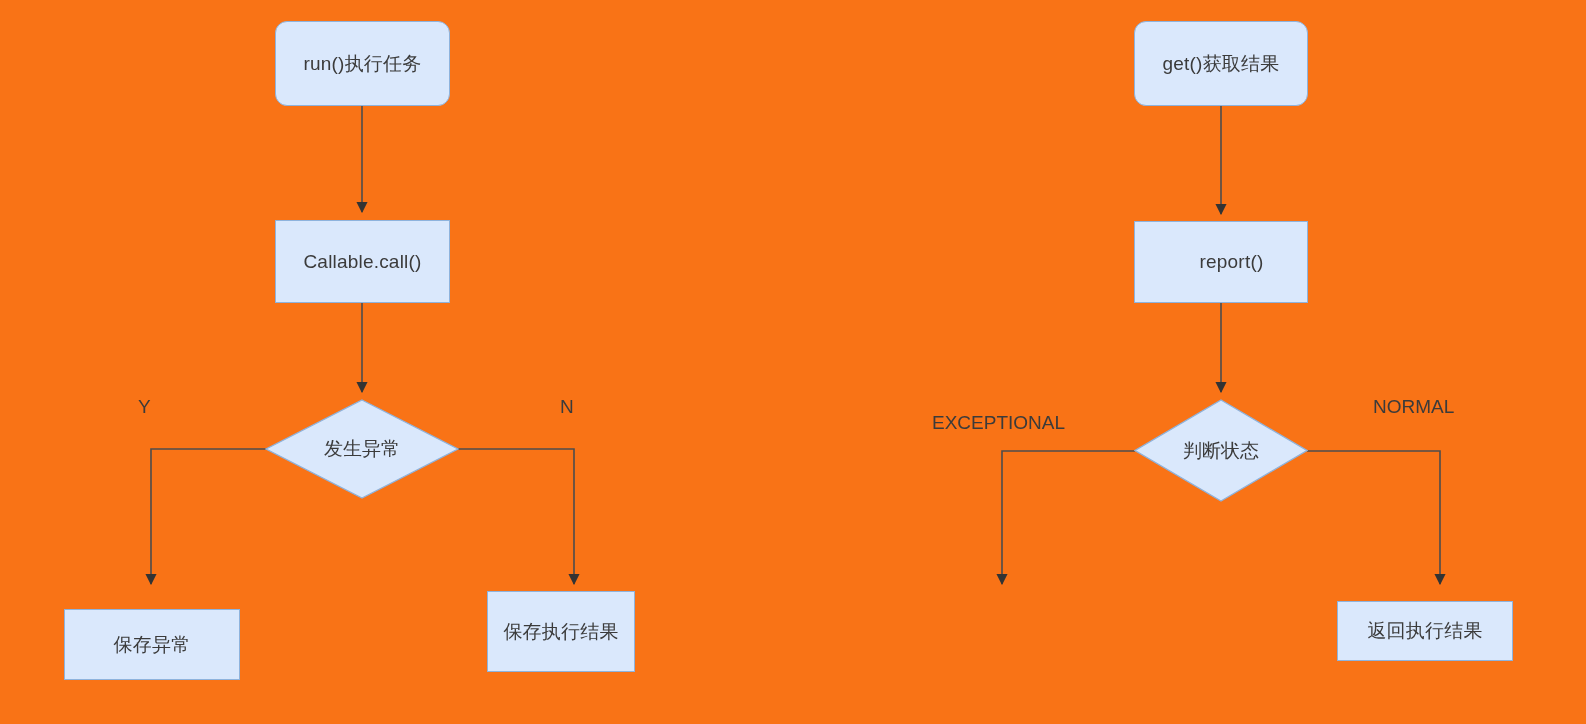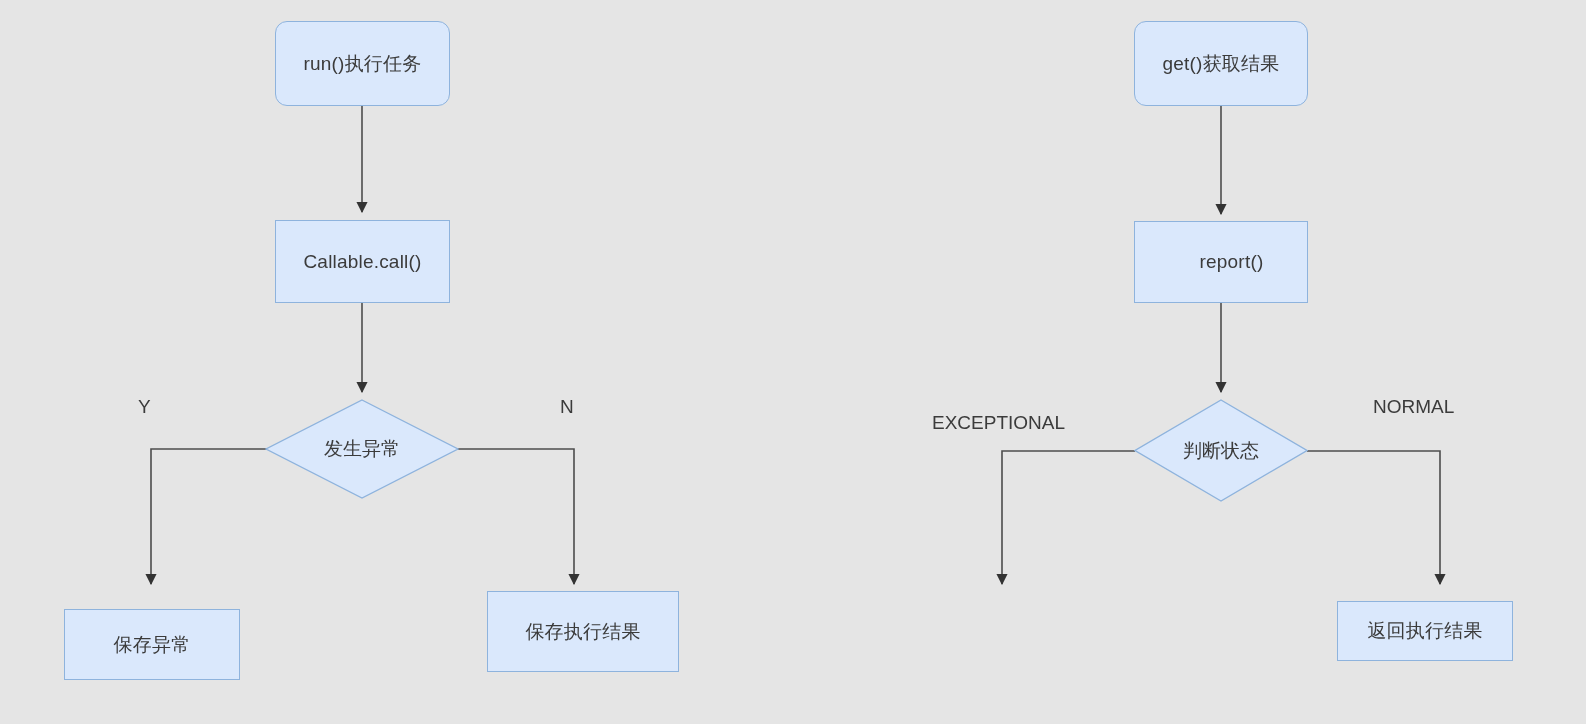--- a/index.html
+++ b/index.html
@@ -10,21 +10,21 @@
   body {
     width: 1586px;
     height: 724px;
     font-family: "Liberation Sans", "DejaVu Sans", sans-serif;
     overflow: hidden;
   }
   #canvas {
     position: relative;
     width: 1586px;
     height: 724px;
-    background: #e5e5e5;
+    background: #f97316;
   }
   svg.edges {
     position: absolute;
     left: 0;
     top: 0;
     width: 1586px;
     height: 724px;
     pointer-events: none;
   }
   .node {
@@ -111,21 +111,21 @@
     </svg>
     <div class="diamond-label">发生异常</div>
   </div>
 
   <div class="edge-label" style="left:138px; top:396px;">Y</div>
 
   <div class="edge-label" style="left:560px; top:396px;">N</div>
 
   <div class="node" style="left:64px; top:609px; width:176px; height:71px;">保存异常</div>
 
-  <div class="node" style="left:487px; top:591px; width:192px; height:81px;">保存执行结果</div>
+  <div class="node" style="left:487px; top:591px; width:148px; height:81px;">保存执行结果</div>
 
   <div class="node rounded" style="left:1134px; top:21px; width:174px; height:85px;">get()获取结果</div>
 
   <div class="node" style="left:1134px; top:221px; width:174px; height:82px;padding-left:21px;">report()</div>
 
   <div class="diamond-wrap" style="left:1134px; top:399px; width:174px; height:103px;">
     <svg width="174" height="103" viewBox="0 0 174 103" xmlns="http://www.w3.org/2000/svg">
       <polygon points="87,1 173,51.5 87,102 1,51.5" fill="#dae8fc" stroke="#8eb3dd" stroke-width="1.4"></polygon>
     </svg>
     <div class="diamond-label">判断状态</div>

